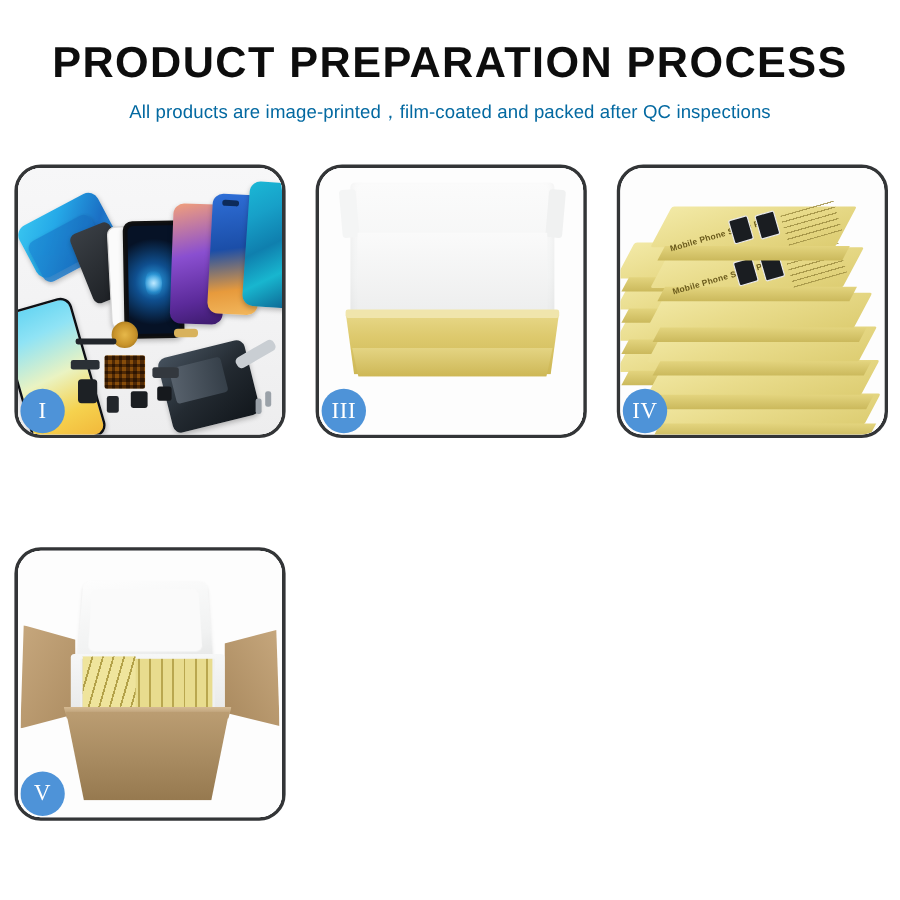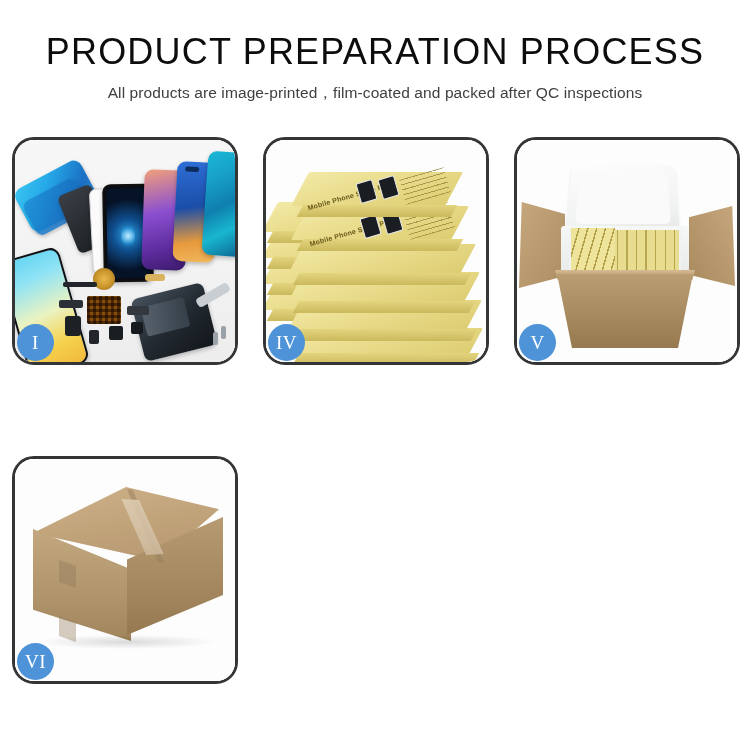--- a/index.html
+++ b/index.html
@@ -7,27 +7,27 @@
     width:750px;height:750px;background:#ffffff;
     font-family:"Liberation Sans",sans-serif;
     overflow:hidden;position:relative;
   }
   .page{width:750px;height:750px;position:relative;}
 
   
   .header{padding-top:34px;text-align:center;}
   .title{
     font-family:"Liberation Sans",sans-serif;
-    font-size:36px;font-weight:400;color:#0d0d0d;
+    font-size:36px;font-weight:700;color:#0d0d0d;
     letter-spacing:1.2px;line-height:1;
     white-space:nowrap;
   }
   .subtitle{
     margin-top:13px;
-    font-size:15.5px;font-weight:400;color:#404040;
+    font-size:15.5px;font-weight:400;color:#0369a1;
     letter-spacing:.1px;white-space:nowrap;
   }
 
   
   .grid{
     position:absolute;left:12px;top:137px;
     width:728px;
     display:grid;
     grid-template-columns:repeat(3,226px);
     grid-template-rows:repeat(2,228px);
@@ -302,20 +302,33 @@
           <div class="prt f6"></div>
           <div class="prt scr1"></div>
           <div class="prt scr2"></div>
           <div class="prt tool"></div>
         </div>
       </div>
       <div class="badge">I</div>
     </div>
 
 
+    <div class="panel">
+      <div class="panel-inner">
+        <div class="p3">
+          <div class="b3-lidfoam"></div>
+          <div class="b3-foamsheet"></div>
+          <div class="b3-inner"></div>
+          <div class="b3-tray"></div>
+          <div class="b3-trayfront"></div>
+          <div class="b3-lip"></div>
+        </div>
+      </div>
+      <div class="badge">III</div>
+    </div>
 
     <div class="panel">
       <div class="panel-inner">
         <div class="p4">
           <div class="stackwrap">
             <div class="sbox s4">
                 <div class="top"></div>
                 <div class="side"></div>
               </div>
             <div class="sbox s3">
@@ -381,30 +394,15 @@
           <div class="v-inner"></div>
           <div class="v-yboxes"></div>
           <div class="v-ytilt"></div>
           <div class="v-rim"></div>
           <div class="v-body"></div>
         </div>
       </div>
       <div class="badge">V</div>
     </div>
 
-    <div class="panel">
-      <div class="panel-inner">
-        <div class="p6">
-          <div class="c-top"></div>
-          <div class="c-left"></div>
-          <div class="c-right"></div>
-          <div class="c-seam"></div>
-          <div class="c-tape"></div>
-          <div class="c-tab1"></div>
-          <div class="c-tab2"></div>
-          <div class="c-shadow"></div>
-        </div>
-      </div>
-      <div class="badge">VI</div>
-    </div>
 
   </div>
 </div>
 
 </body></html>

